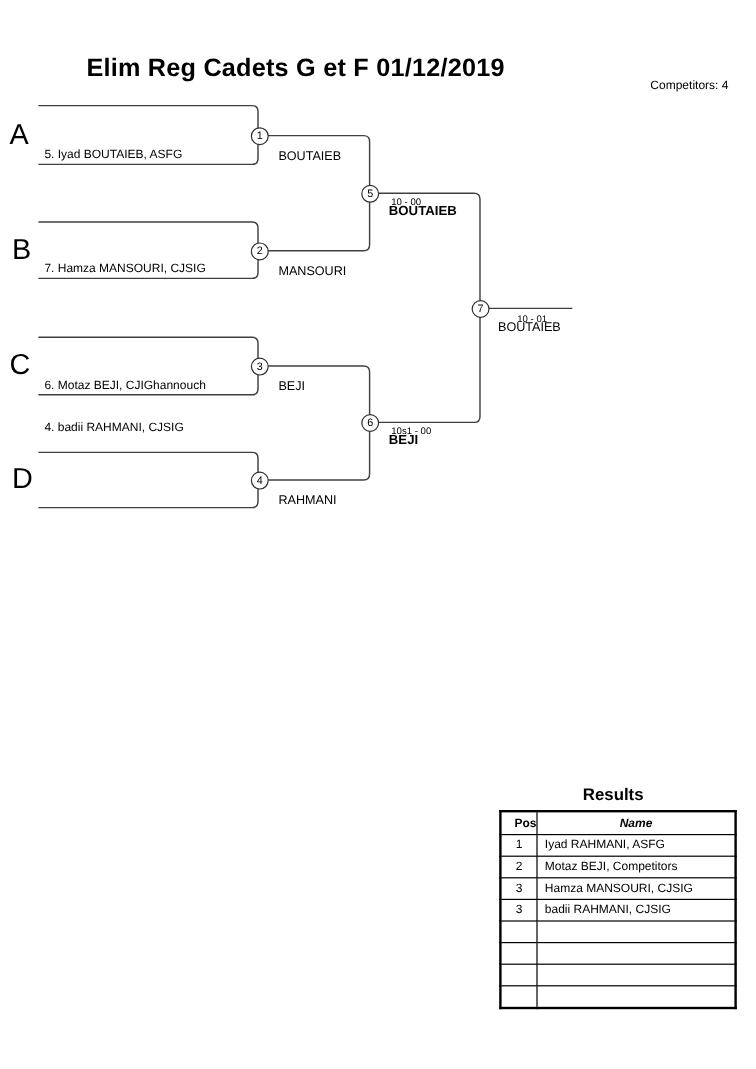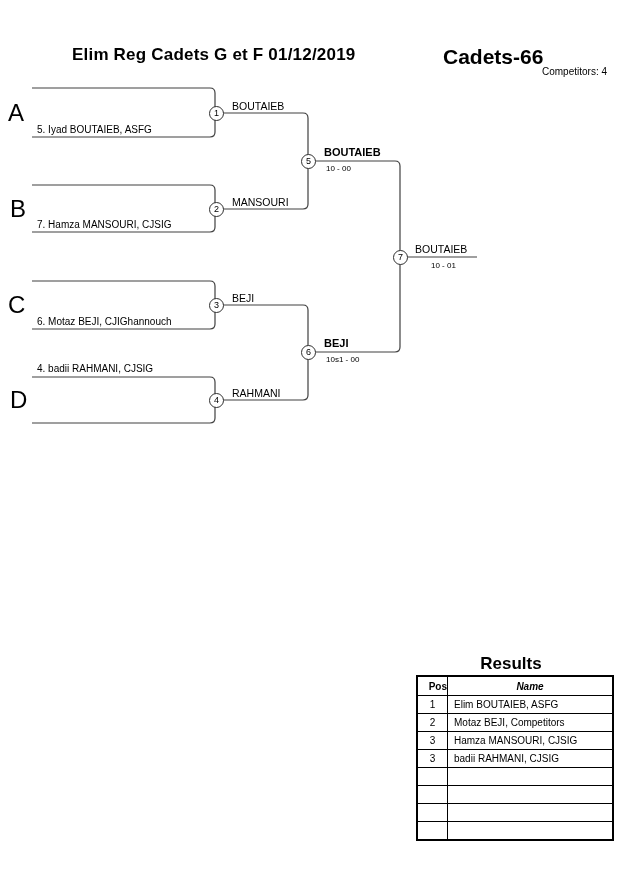--- a/index.html
+++ b/index.html
@@ -7,78 +7,78 @@
   .page {
     position: relative;
     width: 630px;
     height: 891px;
     background: #fff;
     overflow: hidden;
   }
   .abs { position: absolute; white-space: nowrap; }
 
   
-  .title-main { left: 72px; top: 45px; font-size: 17px; font-weight: bold; letter-spacing: 0.2px; }
+  .title-main { left: 72px; top: 45px; font-size: 21px; font-weight: bold; letter-spacing: 0.2px; }
   .title-category { left: 443px; top: 45px; font-size: 21px; font-weight: bold; }
   .competitors { right: 23px; top: 66px; font-size: 10px; }
 
   
   .bracket-svg { position: absolute; left: 0; top: 0; }
   .bracket-svg path { fill: none; stroke: #404040; stroke-width: 1.2; }
 
   
   .group-letter { font-size: 24px; line-height: 28px; }
   .gl-a { left: 8px;  top: 99px; }
   .gl-b { left: 10px; top: 195px; }
   .gl-c { left: 8px;  top: 291px; }
   .gl-d { left: 10px; top: 386px; }
 
   
   .participant { font-size: 10px; line-height: 12px; }
   .pt-a { left: 37px; top: 124px; text-align: right; }
   .pt-b { left: 37px; top: 219px; }
   .pt-c { left: 37px; top: 316px; }
-  .pt-d { left: 37px; top: 363px; }
+  .pt-d { left: 37px; top: 351px; }
 
   
   .match-circle {
     position: absolute;
     width: 13px; height: 13px;
     border: 1px solid #303030;
     border-radius: 50%;
     background: #fff;
     font-size: 9px; line-height: 13px;
     text-align: center;
   }
   .mc-1 { left: 209px; top: 106px; }
   .mc-2 { left: 209px; top: 202px; }
   .mc-3 { left: 209px; top: 298px; }
   .mc-4 { left: 209px; top: 393px; }
   .mc-5 { left: 301px; top: 154px; }
   .mc-6 { left: 301px; top: 345px; }
   .mc-7 { left: 393px; top: 250px; }
 
   
-  .winner { font-size: 10.5px; line-height: 12px; }
+  .winner { font-size: 10.5px; line-height: 12px; margin-top: 24px; }
   .wl-1 { left: 232px; top: 100px; }
   .wl-2 { left: 232px; top: 196px; }
   .wl-3 { left: 232px; top: 292px; }
   .wl-4 { left: 232px; top: 387px; }
   .wl-5 { left: 324px; top: 146px; font-weight: bold; font-size: 11px; }
   .wl-6 { left: 324px; top: 337px; font-weight: bold; font-size: 11px; }
   .wl-7 { left: 415px; top: 243px; }
 
   
   .score { font-size: 8px; line-height: 9px; }
   .sc-5 { left: 326px; top: 164px; }
   .sc-6 { left: 326px; top: 355px; }
   .sc-7 { left: 431px; top: 261px; }
 
   
-  .results-title { left: 416px; top: 654px; width: 190px; text-align: center; font-size: 17px; font-weight: bold; }
+  .results-title { left: 416px; top: 654px; width: 190px; text-align: center; font-size: 14px; font-weight: bold; }
   .results-table {
     position: absolute; left: 416px; top: 675px;
     border-collapse: collapse;
     border: 2px solid #000;
     background: #fff;
   }
   .results-table th, .results-table td {
     border: 1px solid #000;
     font-size: 10px;
     padding: 0 0 0 0;
@@ -88,21 +88,20 @@
   .col-pos { width: 29px; text-align: center; }
   .col-name { width: 158px; text-align: left; padding-left: 6px !important; }
   .results-table th.col-name { text-align: center; padding-left: 0 !important; font-style: italic; }
 </style>
 </head>
 <body>
 
 <div class="page">
 
   <span class="abs title-main">Elim Reg Cadets G et F  01/12/2019</span>
-  <span class="abs title-category">Cadets-66</span>
   <span class="abs competitors">Competitors: 4</span>
 
   <svg class="bracket-svg" width="630" height="891" viewBox="0 0 630 891">
     <path d="M32,88 H210 Q215,88 215,93 V132 Q215,137 210,137 H32"></path>
     <path d="M32,185 H210 Q215,185 215,190 V227 Q215,232 210,232 H32"></path>
     <path d="M32,281 H210 Q215,281 215,286 V324 Q215,329 210,329 H32"></path>
     <path d="M32,377 H210 Q215,377 215,382 V418 Q215,423 210,423 H32"></path>
     <path d="M216,113 H303 Q308,113 308,118 V204 Q308,209 303,209 H216"></path>
     <path d="M216,305 H303 Q308,305 308,310 V395 Q308,400 303,400 H216"></path>
     <path d="M308,161 H395 Q400,161 400,166 V347 Q400,352 395,352 H308"></path>
@@ -143,21 +142,21 @@
   <table class="results-table">
     <thead>
       <tr>
         <th class="col-pos">Pos</th>
         <th class="col-name">Name</th>
       </tr>
     </thead>
     <tbody>
       <tr>
         <td class="col-pos">1</td>
-        <td class="col-name">Elim BOUTAIEB, ASFG</td>
+        <td class="col-name">Iyad RAHMANI, ASFG</td>
       </tr>
       <tr>
         <td class="col-pos">2</td>
         <td class="col-name">Motaz BEJI, Competitors</td>
       </tr>
       <tr>
         <td class="col-pos">3</td>
         <td class="col-name">Hamza MANSOURI, CJSIG</td>
       </tr>
       <tr>

